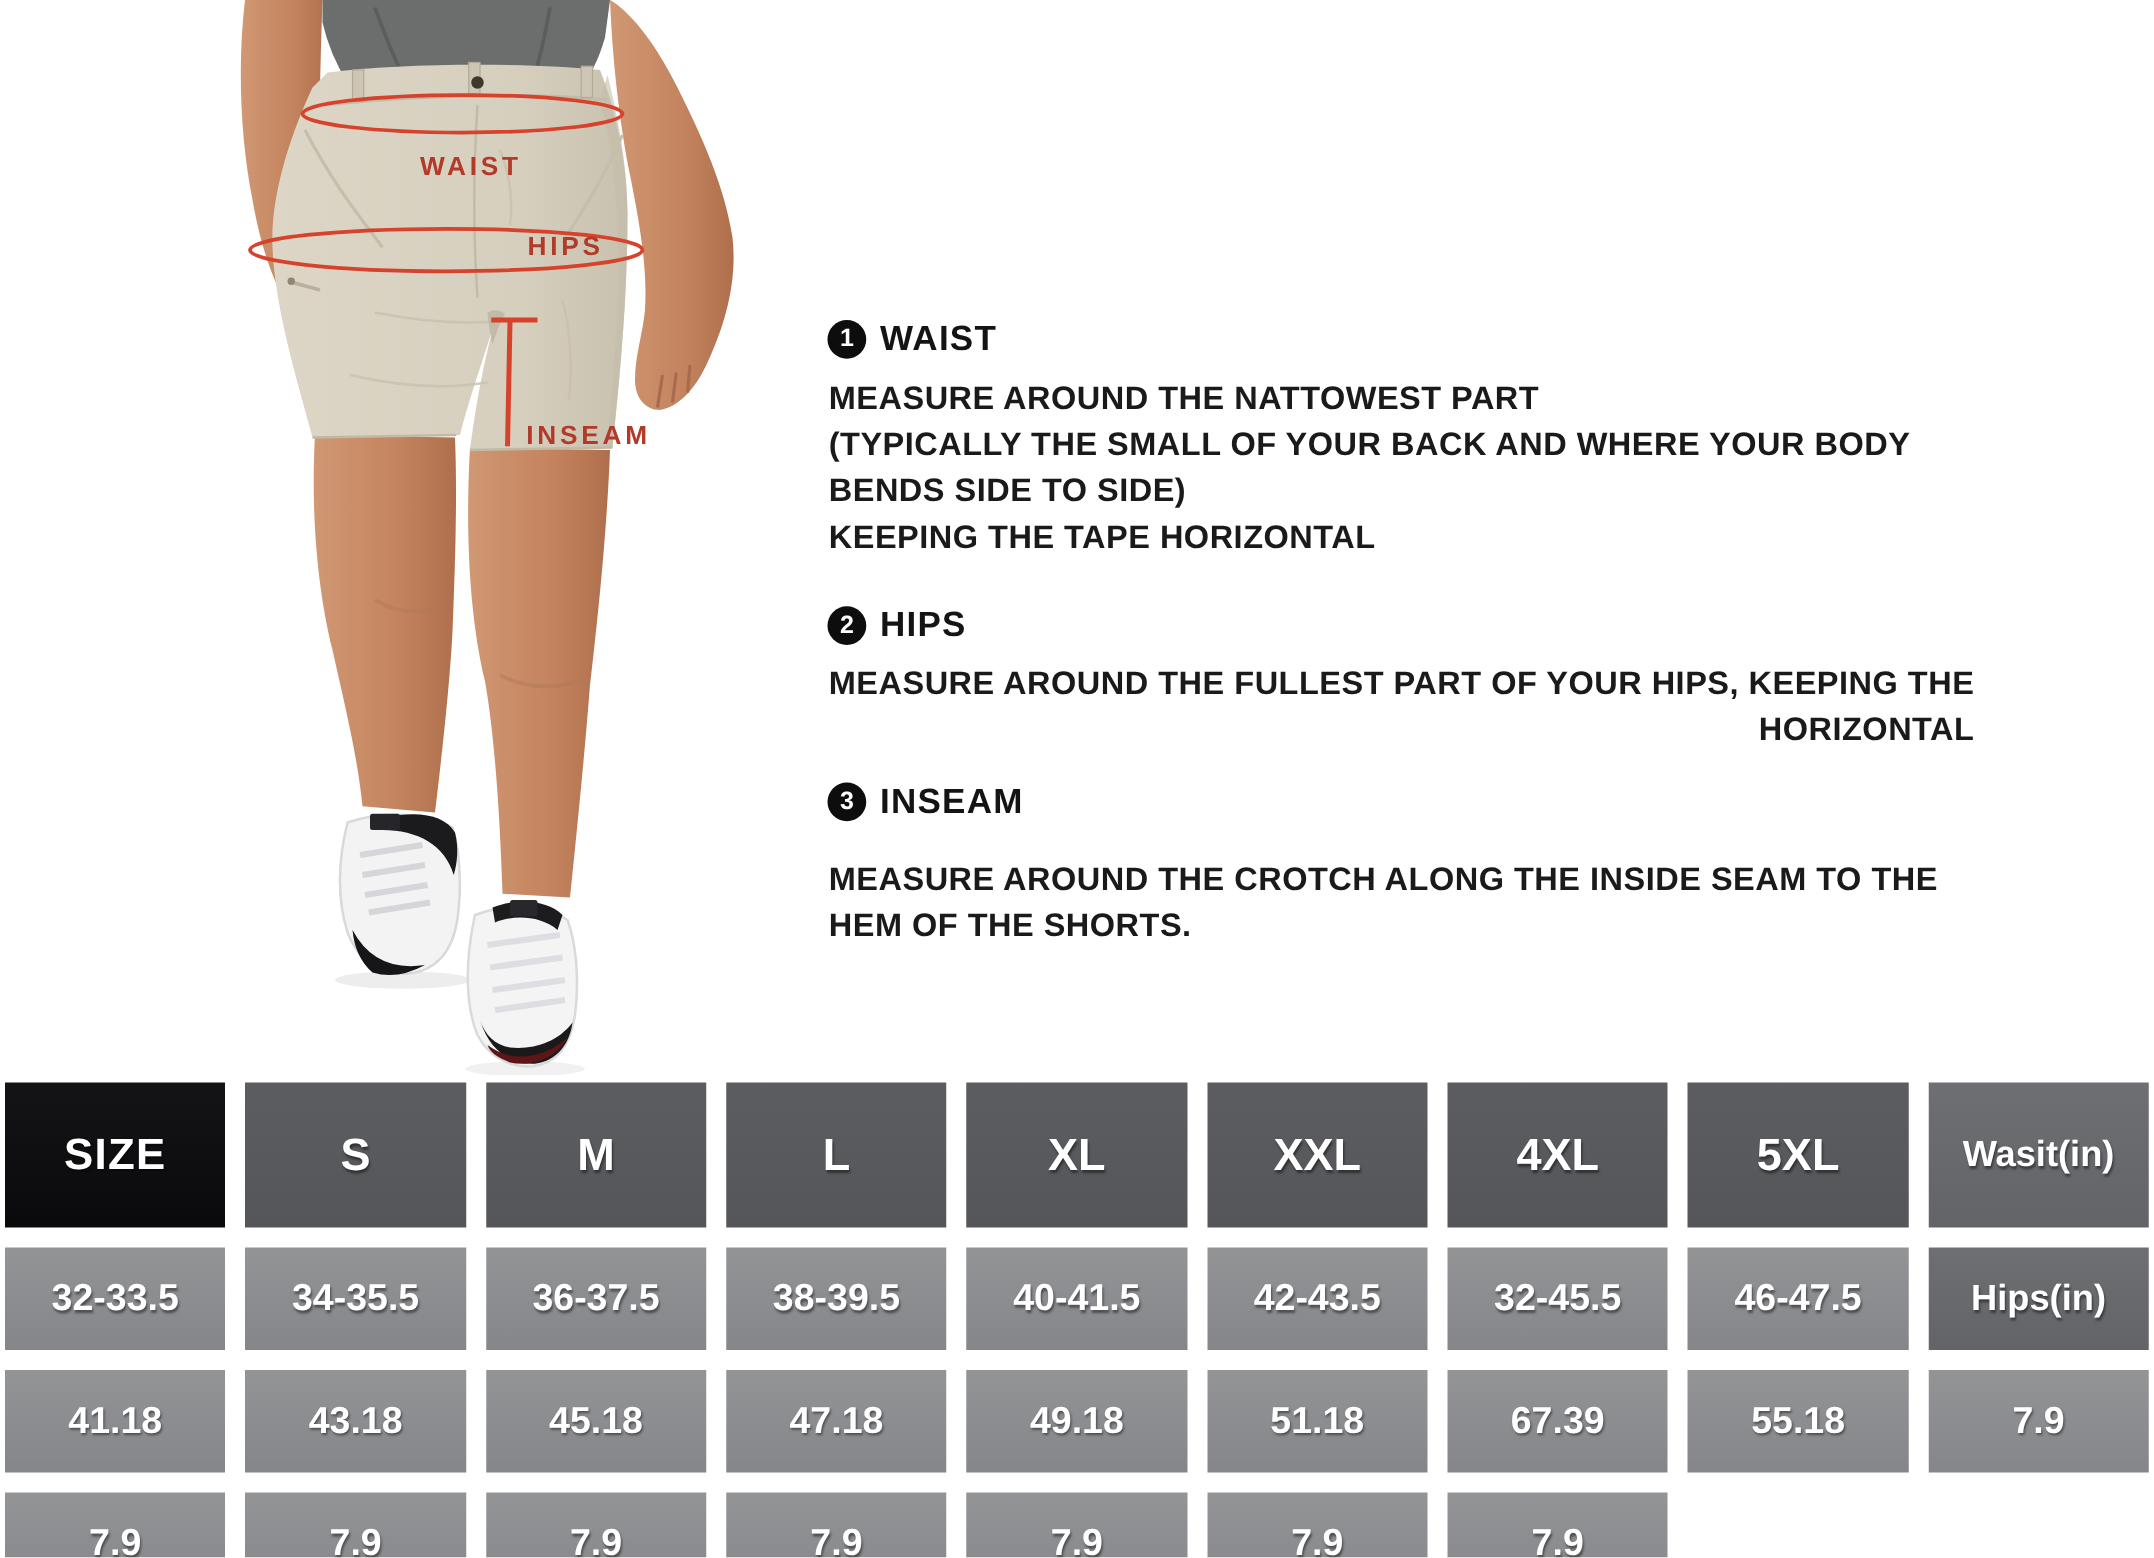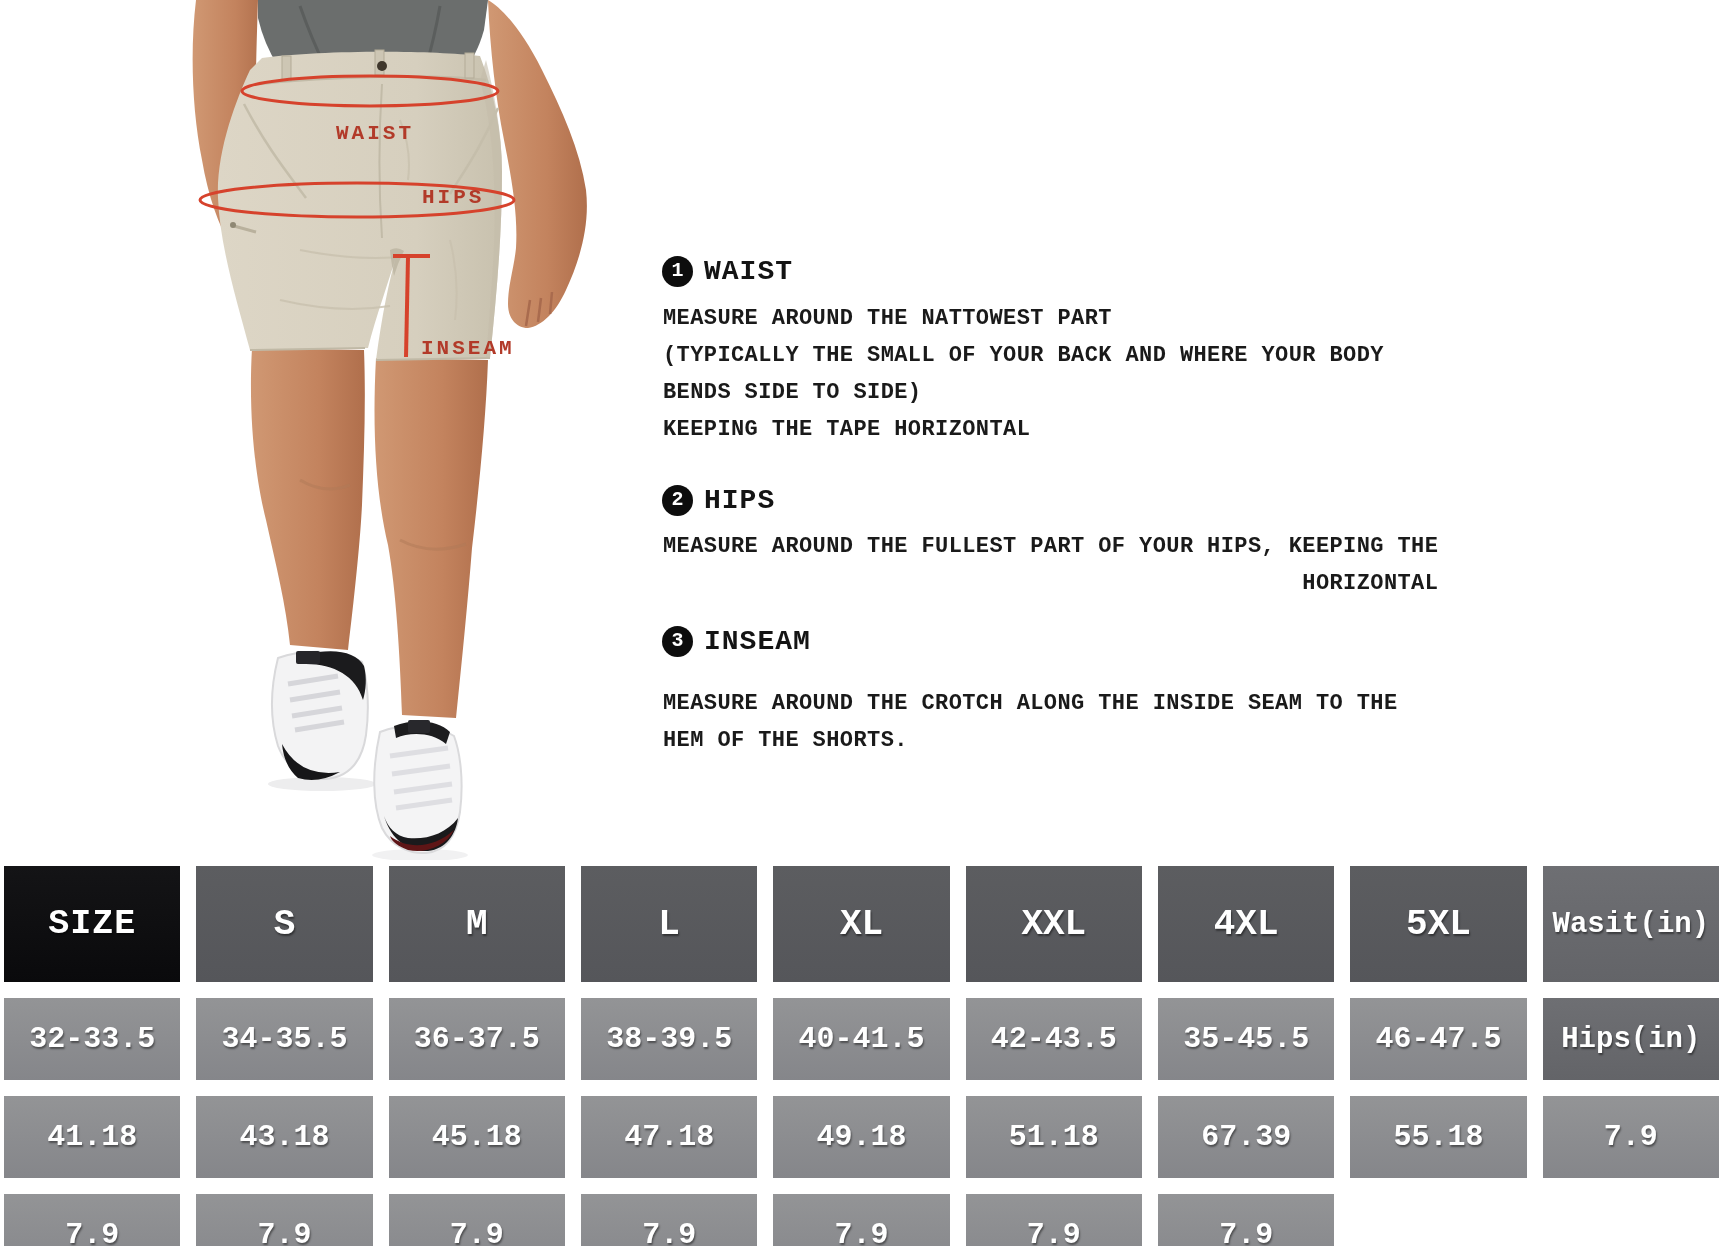--- a/index.html
+++ b/index.html
@@ -1,18 +1,18 @@
 <!DOCTYPE html>
 <html><head>
 <meta charset="utf-8">
 <style>
   html,body{margin:0;padding:0;background:#fff;}
   .page{
     position:relative;width:1723px;height:1246px;background:#fff;overflow:hidden;
-    font-family:Liberation Mono, monospace;
+    font-family:Liberation Sans, sans-serif;
   }
   
   .photo{position:absolute;left:150px;top:0;width:500px;height:860px;}
   .photo svg{position:absolute;left:0;top:0;}
   .ph-label{
     position:absolute;color:#b23a29;font-weight:700;font-size:21px;
     letter-spacing:3px;white-space:nowrap;
   }
   .lab-waist{left:186px;top:122px;}
   .lab-hips{left:272px;top:186px;}
@@ -21,21 +21,21 @@
   .inst-head{
     position:absolute;left:662px;display:flex;align-items:center;gap:11px;height:32px;
   }
   .badge{
     width:31px;height:31px;border-radius:50%;background:#0d0d0d;color:#fff;
     display:flex;align-items:center;justify-content:center;
     font-size:20px;font-weight:700;line-height:1;
   }
   .inst-title{font-size:28px;font-weight:700;color:#141414;letter-spacing:1px;}
   .inst-body{
-    position:absolute;left:663px;font-size:22px;font-weight:700;color:#1a1a1a;
+    position:absolute;left:663px;font-size:26px;font-weight:700;color:#1a1a1a;
     line-height:37px;letter-spacing:0.4px;white-space:nowrap;
   }
   .head-1{top:255px;} .body-1{top:300px;}
   .head-2{top:484px;} .body-2{top:528px;text-align:right;}
   .head-3{top:625px;} .body-3{top:685px;}
   
   .size-table{
     position:absolute;left:0;top:862px;width:1723px;height:384px;background:#fff;
     display:grid;grid-template-columns:repeat(9,1fr);
     grid-template-rows:116px 82px 82px 82px;gap:16px;
@@ -184,21 +184,21 @@
     <div class="cell h">4XL</div>
     <div class="cell h">5XL</div>
 
     <div class="cell lab">Wasit(in)</div>
     <div class="cell val">32-33.5</div>
     <div class="cell val">34-35.5</div>
     <div class="cell val">36-37.5</div>
     <div class="cell val">38-39.5</div>
     <div class="cell val">40-41.5</div>
     <div class="cell val">42-43.5</div>
-    <div class="cell val">35-45.5</div>
+    <div class="cell val">32-45.5</div>
     <div class="cell val">46-47.5</div>
 
     <div class="cell lab">Hips(in)</div>
     <div class="cell val">41.18</div>
     <div class="cell val">43.18</div>
     <div class="cell val">45.18</div>
     <div class="cell val">47.18</div>
     <div class="cell val">49.18</div>
     <div class="cell val">51.18</div>
     <div class="cell val">67.39</div>

